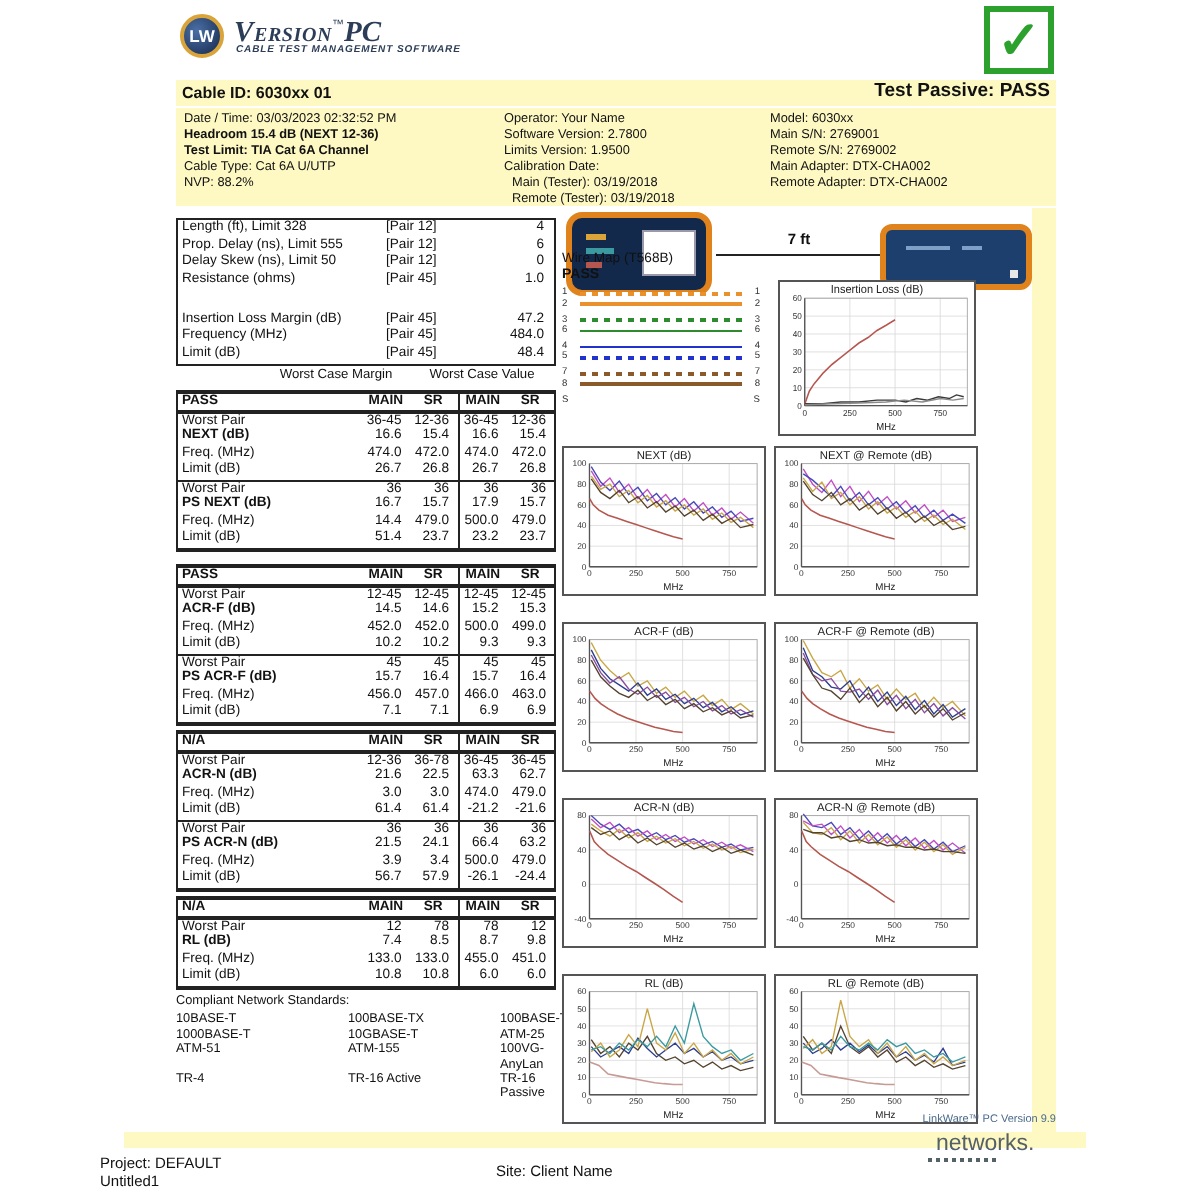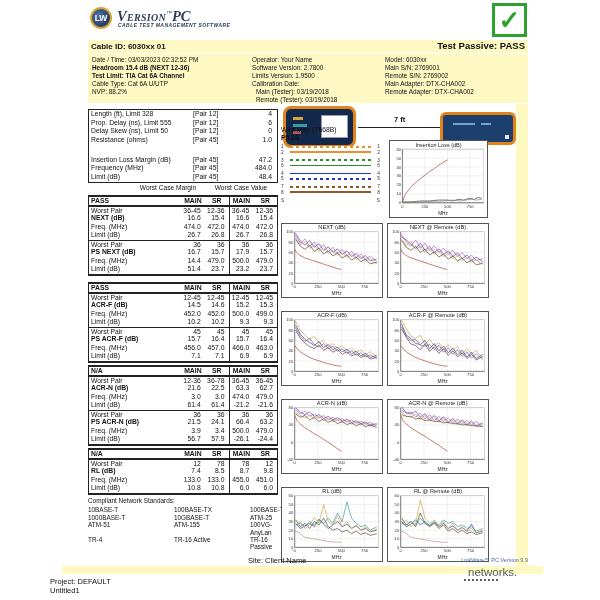--- a/index.html
+++ b/index.html
@@ -91,21 +91,21 @@
   .chart-box .xl{font-family:"Liberation Sans",sans-serif;font-size:5px;fill:#222}
   .grid{stroke:#d8d8d8;stroke-width:.4}
   .pb{fill:none;stroke:#aaa;stroke-width:.5}
   .ax{stroke:#555;stroke-width:.7}
 
   
   #strip-right{left:516px;top:104px;width:12px;height:464px}
   #strip-bottom{left:62px;top:566px;width:481px;height:8px}
   #version{left:330px;top:557px;width:198px;text-align:right;font-size:5.5px;color:#4a6a8a}
   #footer-left{left:50px;top:577px;font-size:7.5px;line-height:9px}
-  #footer-site{left:248px;top:556px;font-size:7.5px}
+  #footer-site{left:248px;top:581px;font-size:7.5px}
   #fluke{left:432px;top:569px;color:#566067}
   #fluke-top{font-size:17px;font-weight:bold;font-style:italic;letter-spacing:3px}
   #fluke-bottom{font-size:11.5px;margin-left:36px;margin-top:-3px}
   #fluke-dots{width:34px;border-bottom:2px dotted #566067;margin-left:32px;margin-top:1px}
 </style>
 </head>
 <body>
 
 <div id="page">
 

